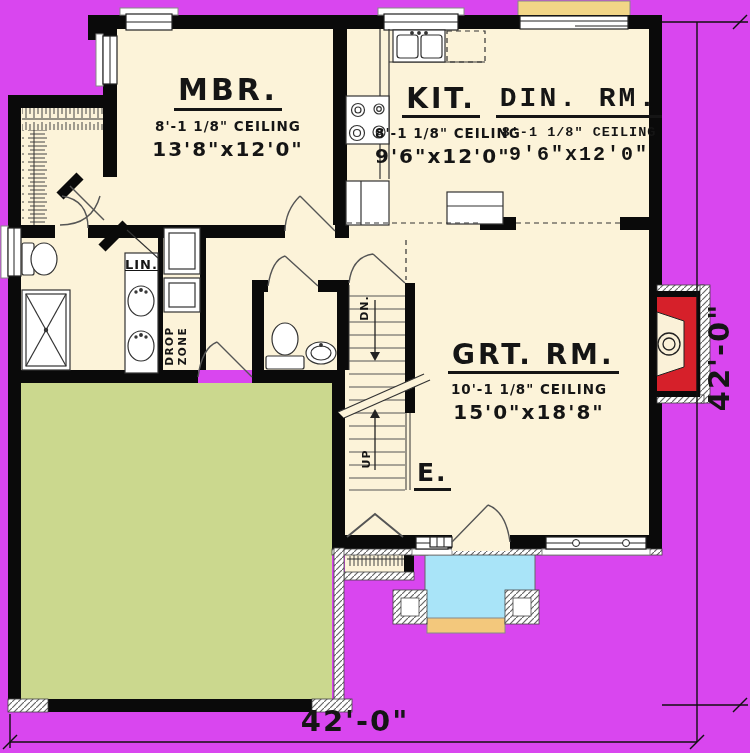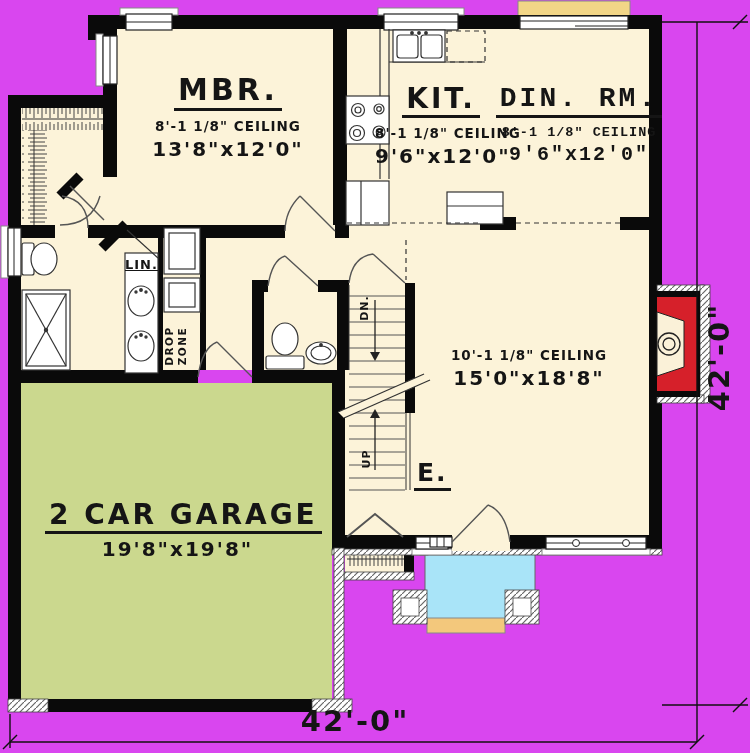--- a/index.html
+++ b/index.html
@@ -276,28 +276,25 @@
   <div class="room-size">9'6"x12'0"</div>
 </div>
 
 <div class="lbl" style="left:495px;top:84px;width:168px;font-family:Liberation Mono, monospace;">
   <span class="room-name">DIN. RM.</span>
   <div class="room-ceil">8'-1 1/8" CEILING</div>
   <div class="room-size">9'6"x12'0"</div>
 </div>
 
 <div class="lbl" style="left:448px;top:340px;width:162px;">
+  <span class="room-name">GRT. RM.</span>
   <div class="room-ceil">10'-1 1/8" CEILING</div>
   <div class="room-size">15'0"x18'8"</div>
 </div>
 
-<div class="lbl" style="left:45px;top:500px;width:265px;">
-  <span class="room-name">2 CAR GARAGE</span>
-  <div class="room-size">19'8"x19'8"</div>
-</div>
 
 <div class="lbl small-lbl" style="left:125px;top:257px;width:40px;">LIN.</div>
 
 <div class="lbl rot" style="left:156px;top:333px;width:40px;height:26px;">
   <div class="drop-lines">
     <div>DROP</div>
     <div>ZONE</div>
   </div>
 </div>
 

